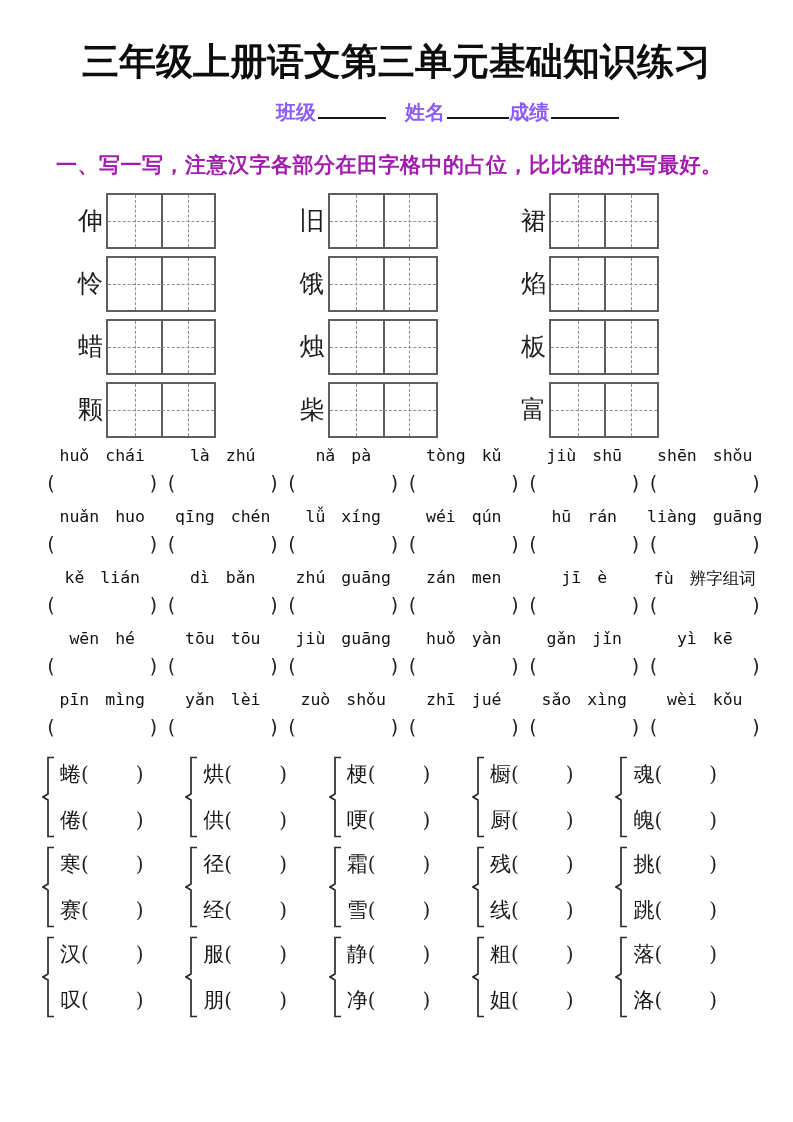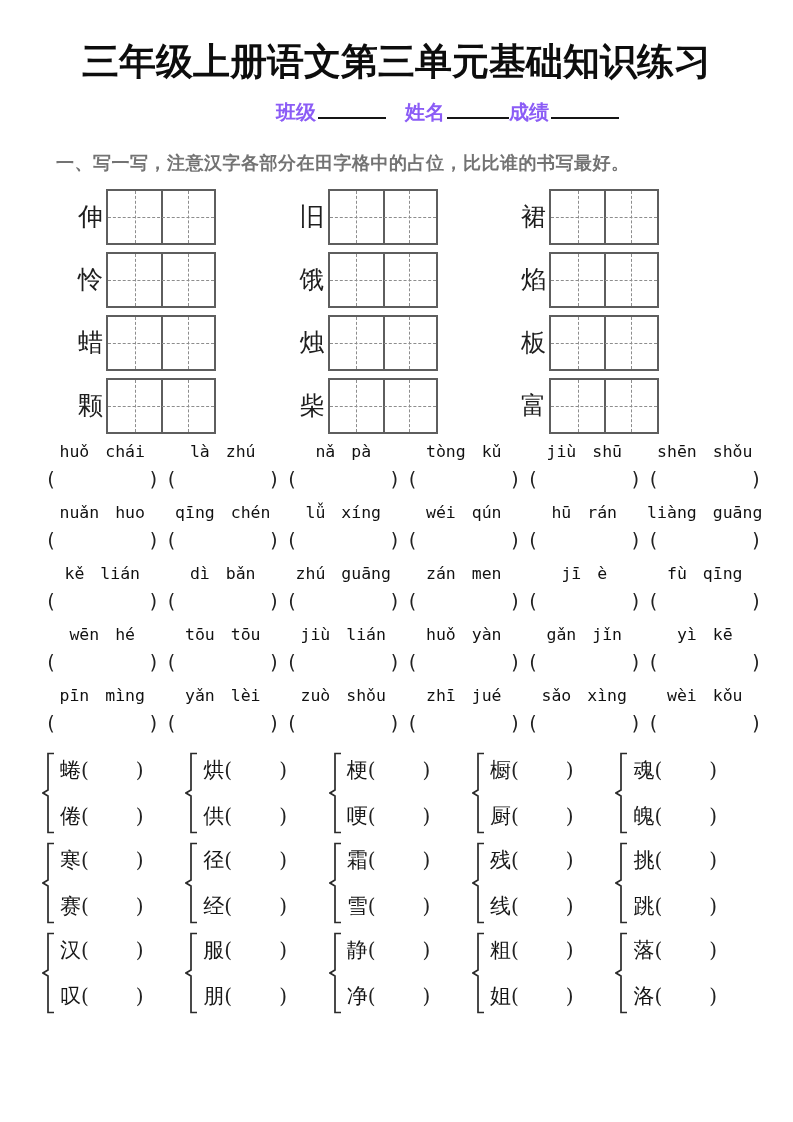--- a/index.html
+++ b/index.html
@@ -14,21 +14,21 @@
   }
   .roster{
     margin:16px 0 0 276px;font-size:20px;font-weight:700;
     color:#8b5cf6;height:28px;
   }
   .roster .lbl{margin-right:2px;}
   .ul{display:inline-block;border-bottom:2px solid #151515;height:17px;vertical-align:baseline;}
   .gap1{display:inline-block;width:12px;}
   .heading{
     margin:24px 0 0 56px;font-family:"Liberation Sans",sans-serif;
-    font-weight:800;font-size:18px;color:#737373;letter-spacing:0.5px;
+    font-weight:800;font-size:21px;color:#a21caf;letter-spacing:0.5px;
   }
   
   .gridwrap{
     margin:14px 134px 0 78px;display:grid;
     grid-template-columns:repeat(3,auto);justify-content:space-between;row-gap:7px;
   }
   .gcell{display:flex;align-items:center;}
   .glabel{font-size:25px;margin-right:3px;color:#1e1e1e;line-height:1;}
   .tz{position:relative;width:110px;height:56px;border:2px solid #5e5e5e;background:#fff;box-sizing:border-box;}
   .tz .vs{position:absolute;top:0;bottom:0;left:50%;width:0;border-left:2px solid #5e5e5e;}
@@ -302,21 +302,21 @@
           </div>
         </div>
         <div class="pslot">
           <div class="py">jī è</div>
           <div class="parens">
             <span>(</span>
             <span>)</span>
           </div>
         </div>
         <div class="pslot">
-          <div class="py">fù qīng</div>
+          <div class="py">fù 辨字组词</div>
           <div class="parens">
             <span>(</span>
             <span>)</span>
           </div>
         </div>
       </div>
       <div class="prow">
         <div class="pslot">
           <div class="py">wēn hé</div>
           <div class="parens">
@@ -325,21 +325,21 @@
           </div>
         </div>
         <div class="pslot">
           <div class="py">tōu tōu</div>
           <div class="parens">
             <span>(</span>
             <span>)</span>
           </div>
         </div>
         <div class="pslot">
-          <div class="py">jiù lián</div>
+          <div class="py">jiù guāng</div>
           <div class="parens">
             <span>(</span>
             <span>)</span>
           </div>
         </div>
         <div class="pslot">
           <div class="py">huǒ yàn</div>
           <div class="parens">
             <span>(</span>
             <span>)</span>

